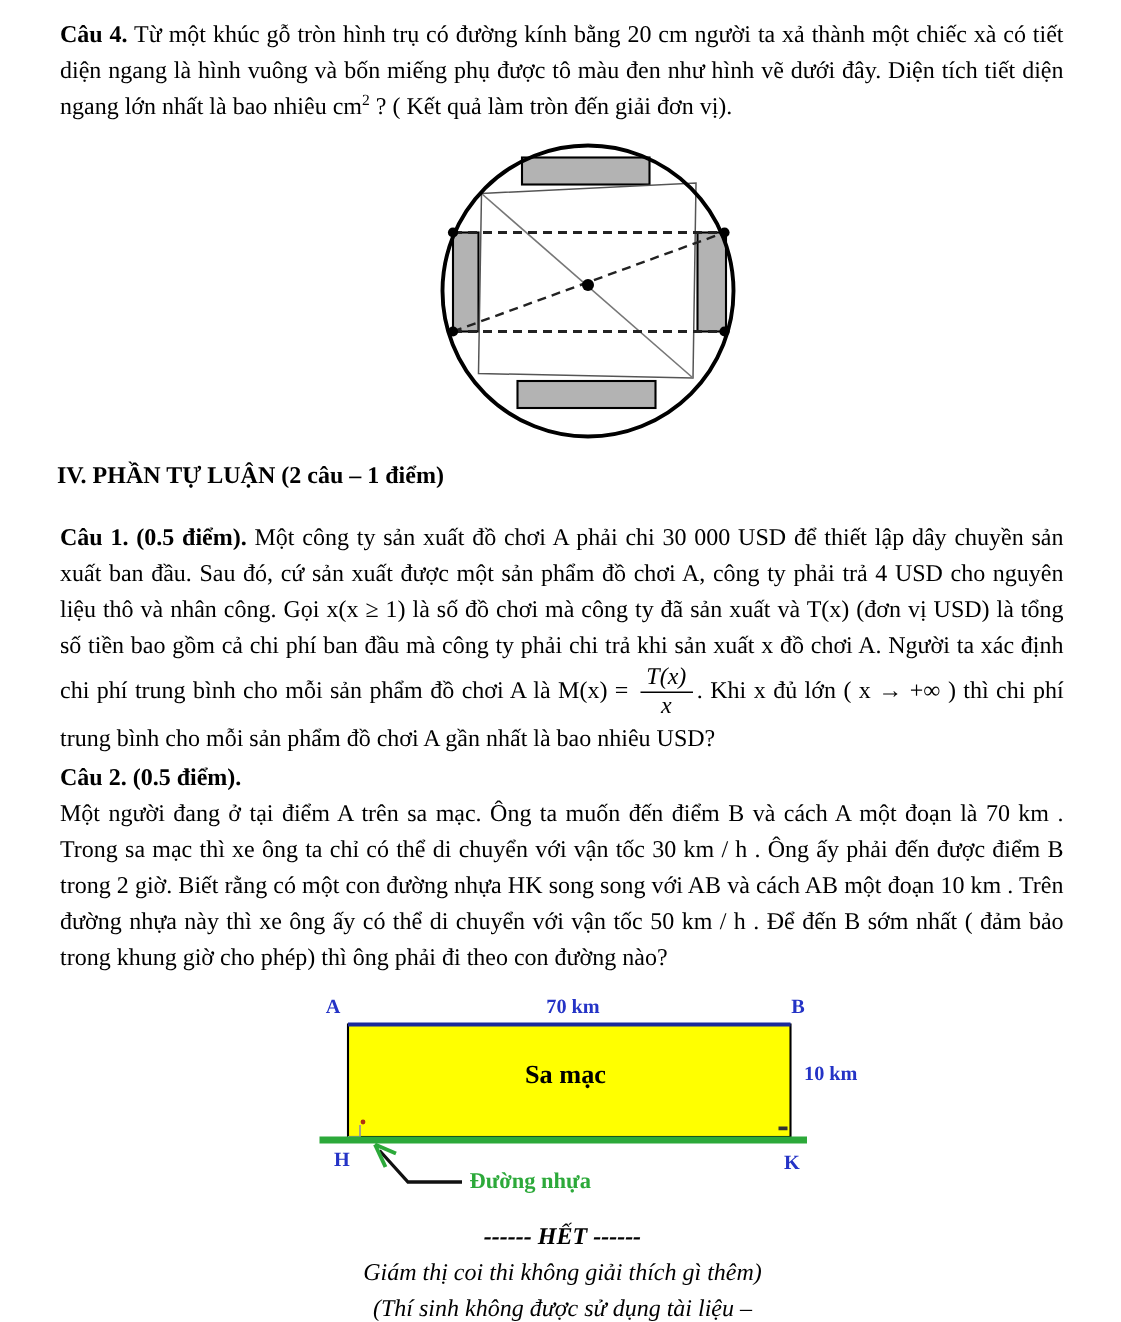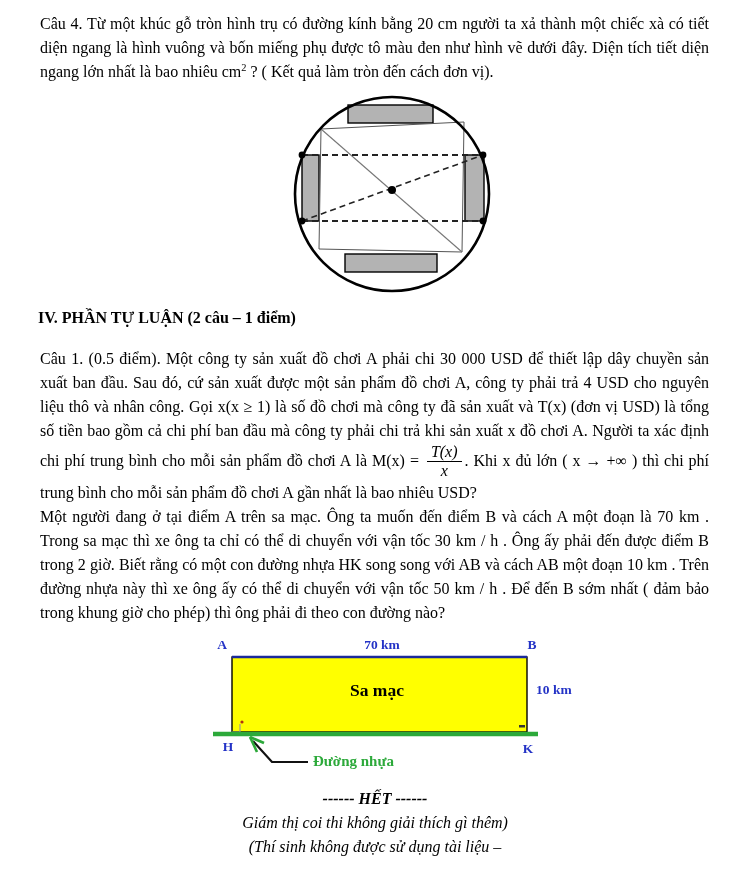--- a/index.html
+++ b/index.html
@@ -6,42 +6,42 @@
   html,body { background:#ffffff; }
   body {
     width:747px; height:881px;
     font-family:"Liberation Serif", serif;
     font-size:16px; line-height:1.5; color:#000;
   }
   .page { position:relative; width:747px; height:881px; background:#fff; overflow:hidden; padding-top:12px; }
   .para { margin:0 38px 0 40px; text-align:justify; }
   .heading { font-weight:bold; margin:12px 38px 17px 38px; }
   .qtitle { font-weight:bold; margin:2px 38px 0 40px; }
-  .b { font-weight:normal; }
+  .b { font-weight:bold; }
   .i { }
   sup { font-size:0.65em; line-height:0; }
   .frac {
     display:inline-flex; flex-direction:column; align-items:center;
     vertical-align:middle; font-style:italic; line-height:1.15; margin:0 3px;
   }
   .frac .num { border-bottom:1px solid #000; padding:0 4px; }
   .frac .den { padding:0 4px; }
   .fig1 { margin:8px 0 0 283px; display:block; }
   .fig2 { margin:10px 0 0 180px; display:block; }
   .footer-center { text-align:center; margin:2px 0 0 25px; width:700px; }
   .het { font-weight:bold; font-style:italic; }
   .note { font-style:italic; }
   svg text { font-family:"Liberation Serif", serif; }
 </style>
 </head>
 <body>
 
 <div class="page">
 
-  <p class="para"><span class="b">Câu 4.</span><span> Từ một khúc gỗ tròn hình trụ có đường kính bằng 20 cm người ta xả thành một chiếc xà có tiết diện ngang là hình vuông và bốn miếng phụ được tô màu đen như hình vẽ dưới đây. Diện tích tiết diện ngang lớn nhất là bao nhiêu </span><span class="i">cm</span><sup class="i">2</sup><span> ? ( Kết quả làm tròn đến cách đơn vị).</span></p>
+  <p class="para"><span class="b">Câu 4.</span><span> Từ một khúc gỗ tròn hình trụ có đường kính bằng 20 cm người ta xả thành một chiếc xà có tiết diện ngang là hình vuông và bốn miếng phụ được tô màu đen như hình vẽ dưới đây. Diện tích tiết diện ngang lớn nhất là bao nhiêu </span><span class="i">cm</span><sup class="i">2</sup><span> ? ( Kết quả làm tròn đến giải đơn vị).</span></p>
 
   <svg class="fig1" width="222" height="202" viewBox="0 0 222 202">
 
     <rect x="65" y="13" width="85" height="18" stroke="#000" stroke-width="1.4" fill="#b3b3b3"></rect>
     <rect x="62" y="162" width="92" height="18" stroke="#000" stroke-width="1.4" fill="#b3b3b3"></rect>
     <rect x="19" y="63" width="17" height="66" stroke="#000" stroke-width="1.4" fill="#b3b3b3"></rect>
     <rect x="182" y="63" width="19" height="66" stroke="#000" stroke-width="1.4" fill="#b3b3b3"></rect>
 
     <polygon points="38,37 181,30 179,160 36,157" fill="#ffffff" stroke="#555" stroke-width="1"></polygon>
 
@@ -60,20 +60,21 @@
     <circle cx="200" cy="129" r="3.4" fill="#000"></circle>
   </svg>
 
   <p class="heading">IV. PHẦN TỰ LUẬN (2 câu – 1 điểm)</p>
 
   <p class="para"><span class="b">Câu 1. (0.5 điểm).</span><span> Một công ty sản xuất đồ chơi A  phải chi 30 000 USD để thiết lập dây chuyền sản xuất ban đầu. Sau đó, cứ sản xuất được một sản phẩm đồ chơi A, công ty phải trả 4 USD cho nguyên liệu thô và nhân công. Gọi </span><span class="i">x(x ≥ 1)</span><span> là số đồ chơi mà công ty đã sản xuất và </span><span class="i">T(x)</span><span> (đơn vị USD) là tổng số tiền bao gồm cả chi phí ban đầu mà công ty phải chi trả khi sản xuất </span><span class="i">x</span><span> đồ chơi A. Người ta xác định chi phí trung bình cho mỗi sản phẩm đồ chơi A là </span><span class="i">M(x) = </span><span class="frac">
         <span class="num">T(x)</span>
         <span class="den">x</span>
       </span><span>. Khi </span><span class="i">x</span><span> đủ lớn ( </span><span class="i">x → +∞</span><span> ) thì chi phí trung bình cho mỗi sản phẩm đồ chơi A gần nhất là bao nhiêu USD?</span></p>
 
+  <p class="qtitle">Câu 2. (0.5 điểm).</p>
 
   <p class="para"><span> Một người đang ở tại điểm </span><span class="i">A</span><span> trên sa mạc. Ông ta muốn đến điểm </span><span class="i">B</span><span> và cách </span><span class="i">A</span><span> một đoạn là 70 </span><span class="i">km</span><span> . Trong sa mạc thì xe ông ta chỉ có thể di chuyển với vận tốc 30 </span><span class="i">km / h</span><span> . Ông ấy phải đến được điểm </span><span class="i">B</span><span> trong 2 giờ. Biết rằng có một con đường nhựa </span><span class="i">HK</span><span> song song với </span><span class="i">AB</span><span> và cách </span><span class="i">AB</span><span> một đoạn 10 </span><span class="i">km</span><span> . Trên đường nhựa này thì xe ông ấy có thể di chuyển với vận tốc 50 </span><span class="i">km / h</span><span> . Để đến </span><span class="i">B</span><span> sớm nhất ( đảm bảo trong khung giờ cho phép) thì ông phải đi theo con đường nào?</span></p>
 
   <svg class="fig2" width="425" height="150" viewBox="0 0 425 150">
 
     <rect x="52" y="22" width="295" height="75" stroke="#000" stroke-width="1.4" fill="#ffff00"></rect>
 
     <line x1="52" y1="22" x2="347" y2="22" stroke-width="2.6" stroke="#1b2a9b"></line>
 
     <polyline points="60,89 60,97 52,97" fill="none" stroke="#999" stroke-width="1.2"></polyline>

